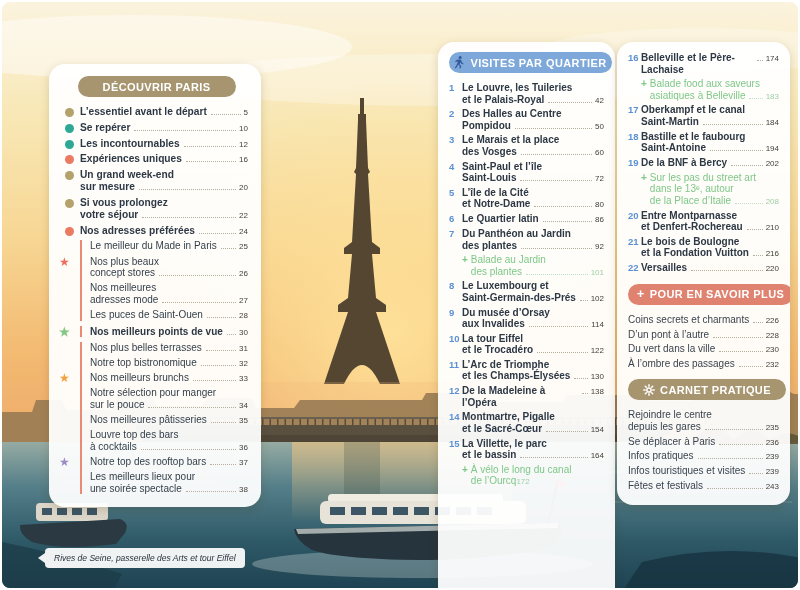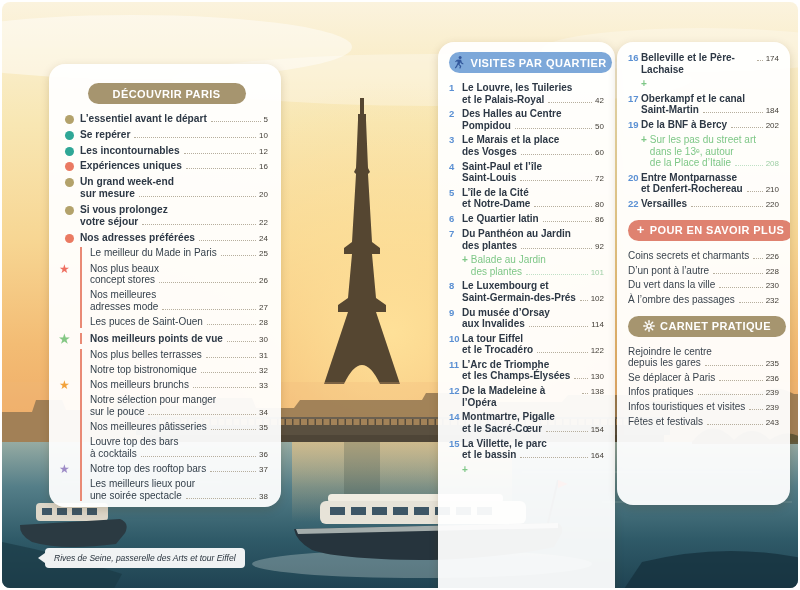--- a/index.html
+++ b/index.html
@@ -6,21 +6,21 @@
   html,body { width:800px; height:590px; background:#fff; overflow:hidden;
               font-family:"Liberation Sans", sans-serif; }
   #page { position:absolute; inset:2px; border-radius:8px; overflow:hidden; }
   svg.bg { position:absolute; left:0; top:0; }
 
   .page-title { position:absolute; left:44px; top:28px; color:#fff; font-size:21px;
     font-weight:800; letter-spacing:3px; text-shadow:0 1px 3px rgba(190,130,50,.35); }
 
   .panel { position:absolute; background:rgba(255,255,255,.94); border-radius:16px;
     box-shadow:0 3px 10px rgba(80,50,10,.18); overflow:hidden; }
-  #panel-discover { left:47px;  top:62px; width:232px; height:443px; padding:19px 13px 8px 16px; }
+  #panel-discover { left:47px;  top:62px; width:212px; height:443px; padding:12px 13px 8px 16px; }
   #panel-mid      { left:436px; top:40px; width:177px; height:590px; padding:10px 11px 6px 11px; }
   #panel-right    { left:615px; top:40px; width:173px; height:463px; padding:10px 11px 6px 11px; }
 
   .pill { display:flex; align-items:center; justify-content:center; gap:5px; color:#fff;
     font-weight:bold; font-size:11px; letter-spacing:.4px; border-radius:12px; height:21px;
     margin:0 auto 9px auto; white-space:nowrap; }
   .pill.tan    { background:#a6956f; width:158px; }
   .pill.blue   { background:#7da8d9; width:163px; }
   .pill.salmon { background:#df8270; width:165px; margin-top:10px; }
   .pill .plus-glyph { font-size:13px; font-weight:bold; margin-top:-1px; }
@@ -534,47 +534,73 @@
             <div class="tline">La Villette, le parc</div>
             <div class="lastline">
               <span class="txt">et le bassin</span>
               <span class="leader"></span>
               <span class="pg">164</span>
             </div>
           </div>
         </div>
         <div class="row green">
           <span class="plusmark">+</span>
+          <div class="body">
+            <div class="tline">À vélo le long du canal</div>
+            <div class="lastline">
+              <span class="txt">de l’Ourcq</span>
+              <span class="pg">172</span>
+            </div>
+          </div>
         </div>
       </div>
   </div>
 
   <div class="panel" id="panel-right">
     <div id="list-visites-2">
         <div class="row">
           <span class="num">16</span>
           <div class="body">
             <div class="lastline">
               <span class="txt">Belleville et le Père-Lachaise</span>
               <span class="leader"></span>
               <span class="pg">174</span>
             </div>
           </div>
         </div>
         <div class="row green">
           <span class="plusmark">+</span>
+          <div class="body">
+            <div class="tline">Balade food aux saveurs</div>
+            <div class="lastline">
+              <span class="txt">asiatiques à Belleville</span>
+              <span class="leader"></span>
+              <span class="pg">183</span>
+            </div>
+          </div>
         </div>
         <div class="row">
           <span class="num">17</span>
           <div class="body">
             <div class="tline">Oberkampf et le canal</div>
             <div class="lastline">
               <span class="txt">Saint-Martin</span>
               <span class="leader"></span>
               <span class="pg">184</span>
+            </div>
+          </div>
+        </div>
+        <div class="row">
+          <span class="num">18</span>
+          <div class="body">
+            <div class="tline">Bastille et le faubourg</div>
+            <div class="lastline">
+              <span class="txt">Saint-Antoine</span>
+              <span class="leader"></span>
+              <span class="pg">194</span>
             </div>
           </div>
         </div>
         <div class="row">
           <span class="num">19</span>
           <div class="body">
             <div class="lastline">
               <span class="txt">De la BNF à Bercy</span>
               <span class="leader"></span>
               <span class="pg">202</span>
@@ -594,20 +620,31 @@
           </div>
         </div>
         <div class="row">
           <span class="num">20</span>
           <div class="body">
             <div class="tline">Entre Montparnasse</div>
             <div class="lastline">
               <span class="txt">et Denfert-Rochereau</span>
               <span class="leader"></span>
               <span class="pg">210</span>
+            </div>
+          </div>
+        </div>
+        <div class="row">
+          <span class="num">21</span>
+          <div class="body">
+            <div class="tline">Le bois de Boulogne</div>
+            <div class="lastline">
+              <span class="txt">et la Fondation Vuitton</span>
+              <span class="leader"></span>
+              <span class="pg">216</span>
             </div>
           </div>
         </div>
         <div class="row">
           <span class="num">22</span>
           <div class="body">
             <div class="lastline">
               <span class="txt">Versailles</span>
               <span class="leader"></span>
               <span class="pg">220</span>

